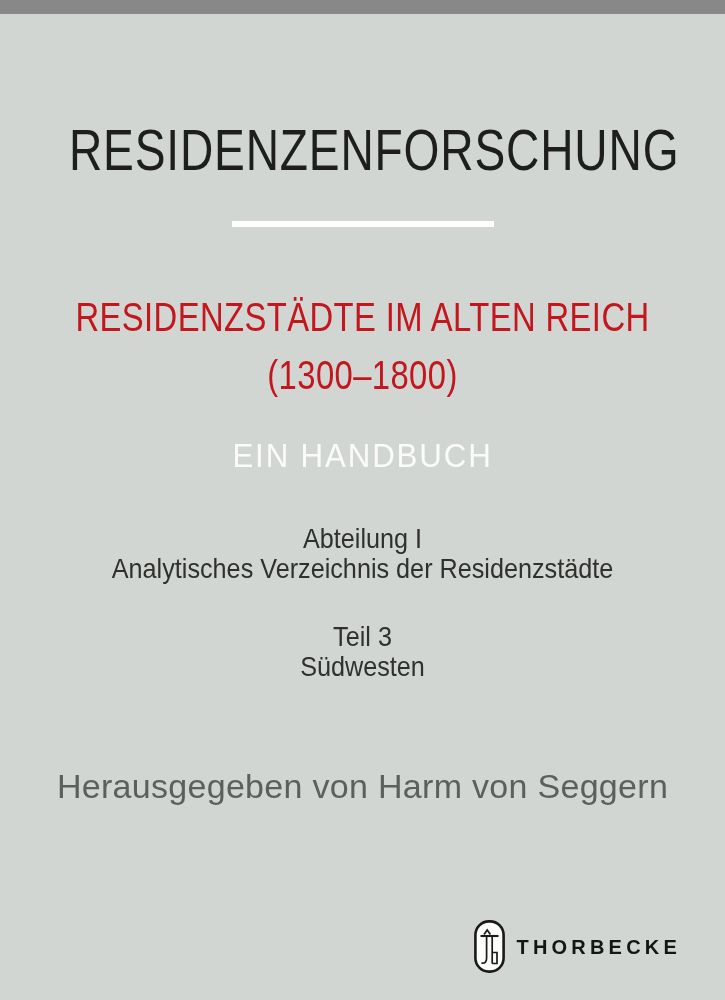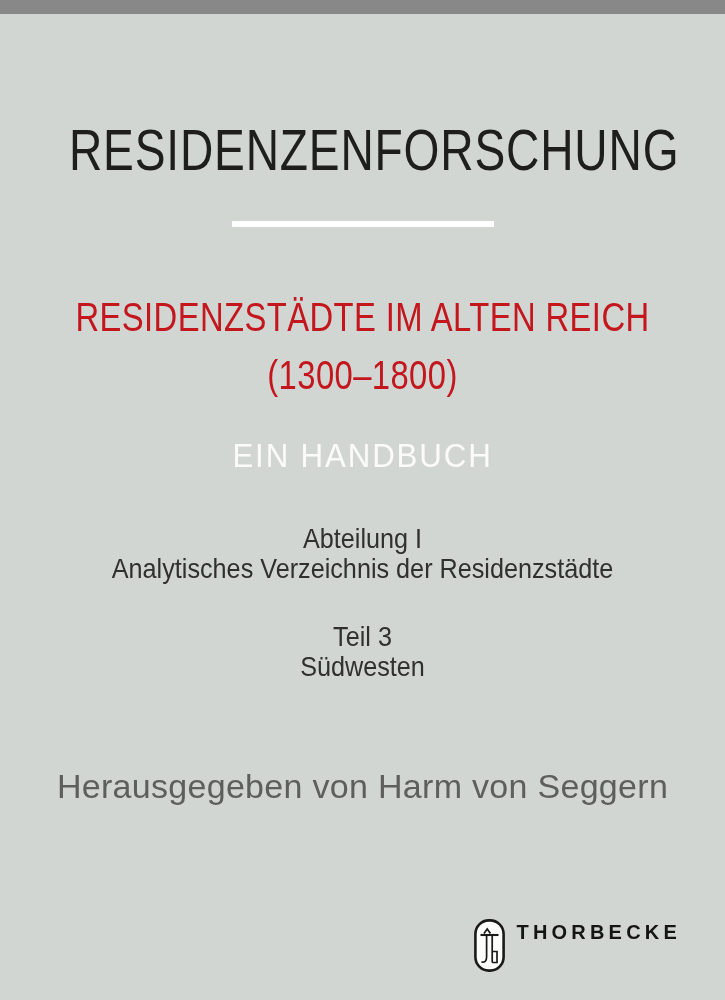--- a/index.html
+++ b/index.html
@@ -91,20 +91,21 @@
     letter-spacing: 0.3px;
     color: #5d5f5d;
   }
 
   .publisher-block {
     position: absolute;
     top: 905px;
     right: 44px;
     height: 54px;
     display: flex;
+    align-items: center;
     gap: 12px;
   }
 
   .publisher-wordmark {
     font-size: 20px;
     font-weight: bold;
     letter-spacing: 4.2px;
     color: #151513;
     padding-top: 2px;
   }

